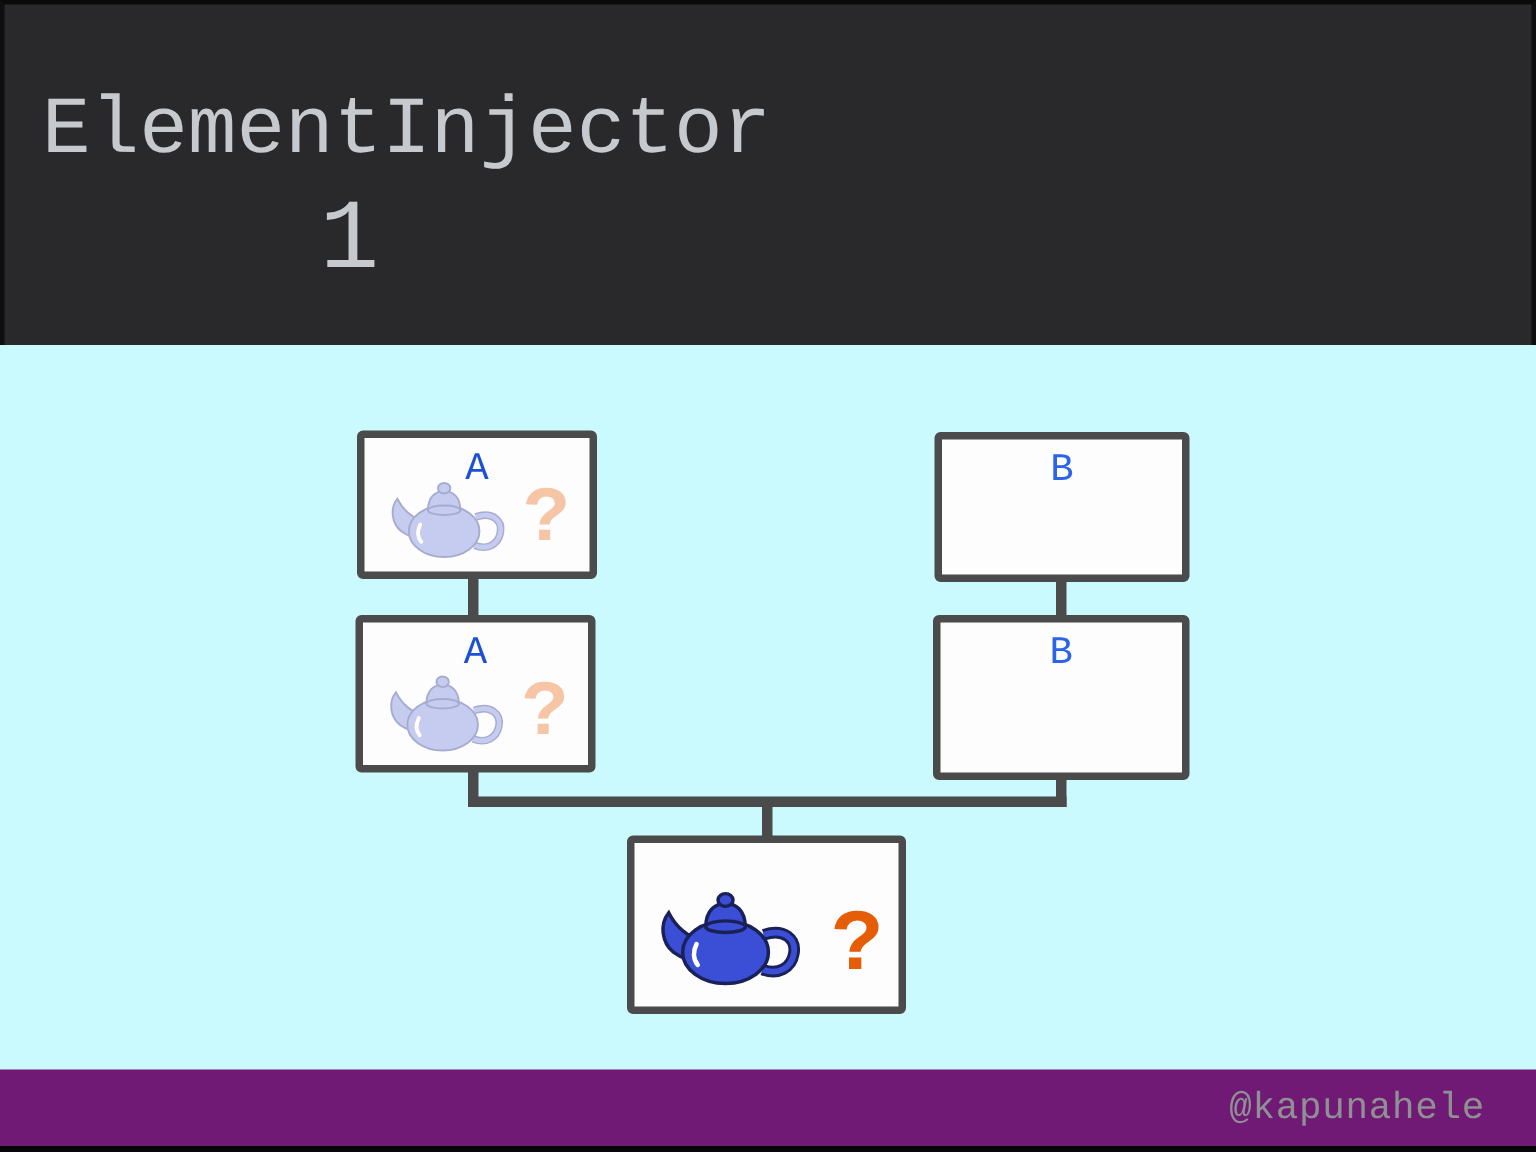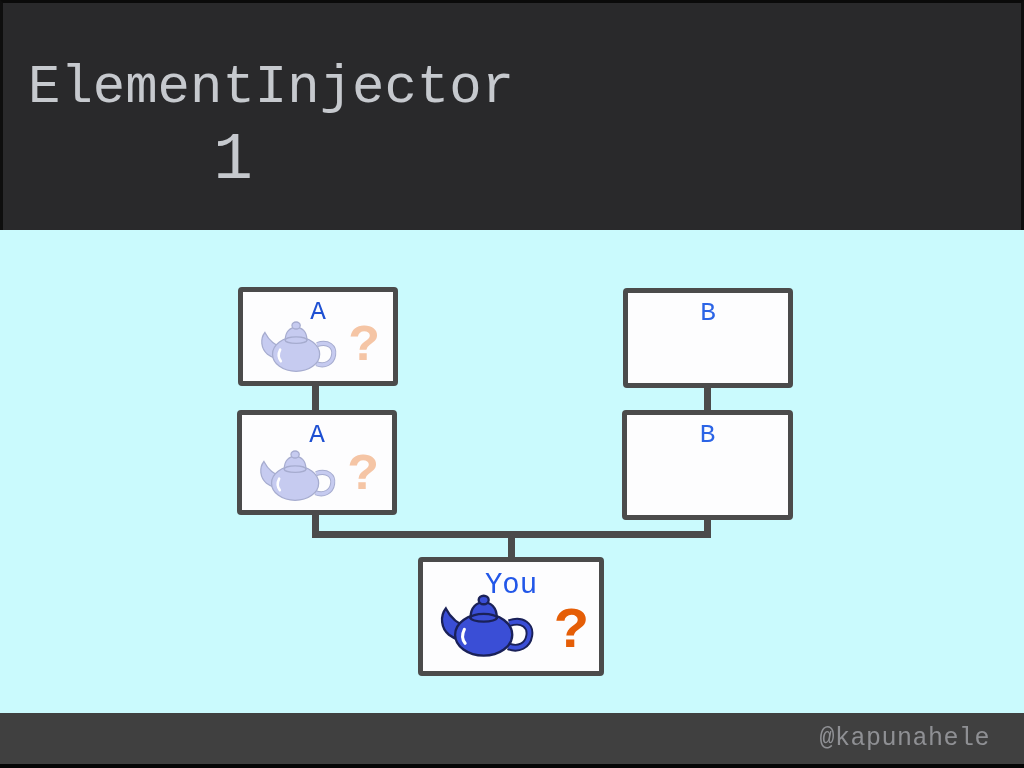--- a/index.html
+++ b/index.html
@@ -48,21 +48,21 @@
   
   .conn{position:absolute;background:#4b4b4b;}
   #conn-a-mid{left:312px;top:154px;width:7px;height:28px;}
   #conn-b-mid{left:704px;top:156px;width:7px;height:26px;}
   #conn-a-drop{left:312px;top:283px;width:7px;height:25px;}
   #conn-b-drop{left:704px;top:288px;width:7px;height:20px;}
   #conn-h{left:312px;top:301px;width:399px;height:7px;}
   #conn-you{left:508px;top:306px;width:7px;height:23px;}
 
   
-  .bottombar{position:absolute;left:0;top:713px;width:1024px;height:55px;background:#404040;
+  .bottombar{position:absolute;left:0;top:713px;width:1024px;height:55px;background:#701a75;
              border-bottom:4px solid #050505;box-sizing:border-box;}
   .handle{position:absolute;right:34px;top:11px;font-size:25px;color:#8f9094;letter-spacing:.5px;}
 </style>
 </head>
 <body>
 
 <div class="slide">
 
   <div class="topbar">
     <div class="hgroup left">
@@ -116,21 +116,20 @@
 
     <div class="box" id="box-b-top">
       <div class="box-label b-label">B</div>
     </div>
 
     <div class="box" id="box-b-bottom">
       <div class="box-label b-label">B</div>
     </div>
 
     <div class="box" id="box-you">
-      <div class="box-label">You</div>
       <svg class="teapot teapot-dark" viewBox="0 0 132 86">
         <g>
           <path class="tp-solid" d="M44 46 C31 42 20 33 14 21 C6 31 8 47 18 55 C26 61 36 63 44 63 Z"></path>
           <path class="tp-handle-o" d="M96 40 C114 34 124 44 122 56 C120 69 108 75 95 70"></path>
           <path class="tp-handle-i" d="M96 40 C114 34 124 44 122 56 C120 69 108 75 95 70"></path>
           <ellipse class="tp-solid" cx="63" cy="55" rx="37" ry="27"></ellipse>
           <path class="tp-solid" d="M46 33 C46 19 54 13 63 13 C72 13 80 19 80 33 Z"></path>
           <ellipse class="tp-solid" cx="63" cy="10" rx="6.5" ry="5.5"></ellipse>
           <ellipse class="tp-solid" cx="63" cy="33" rx="17" ry="5"></ellipse>
           <path class="tp-gloss" d="M38 48 C35 54 35 61 39 66"></path>

